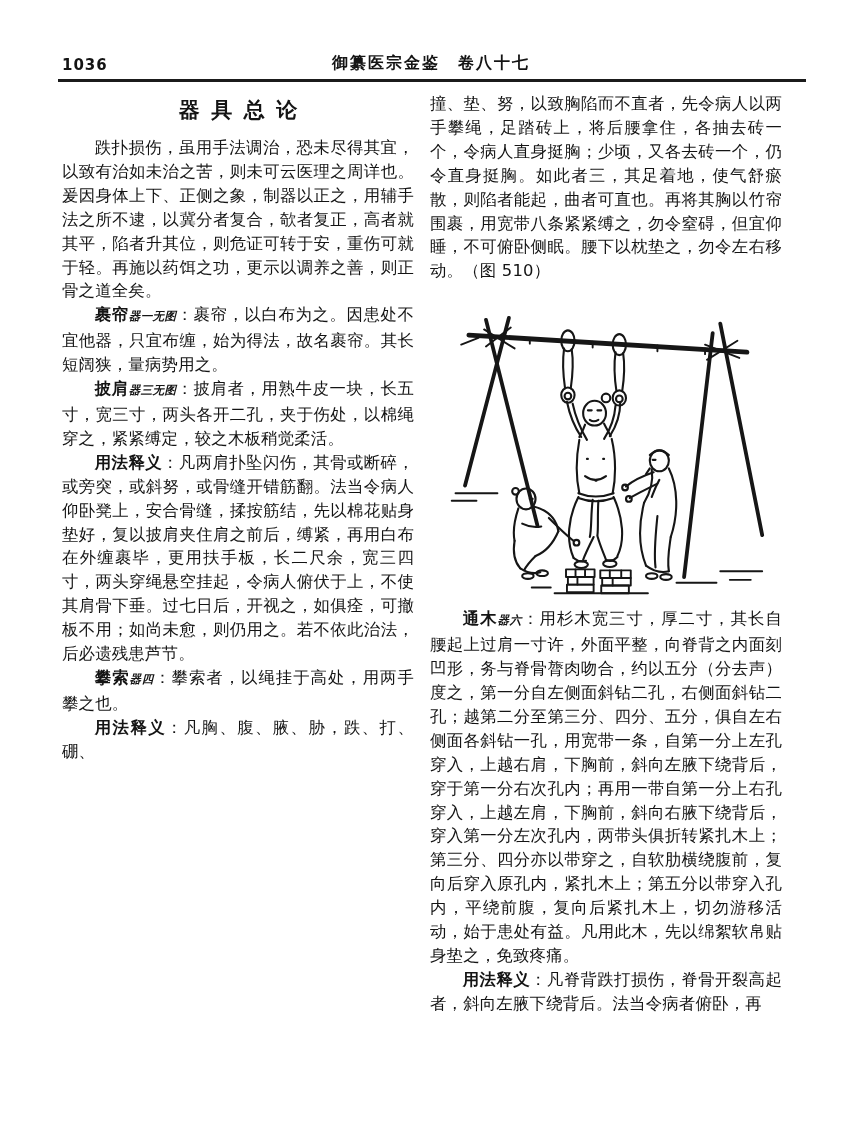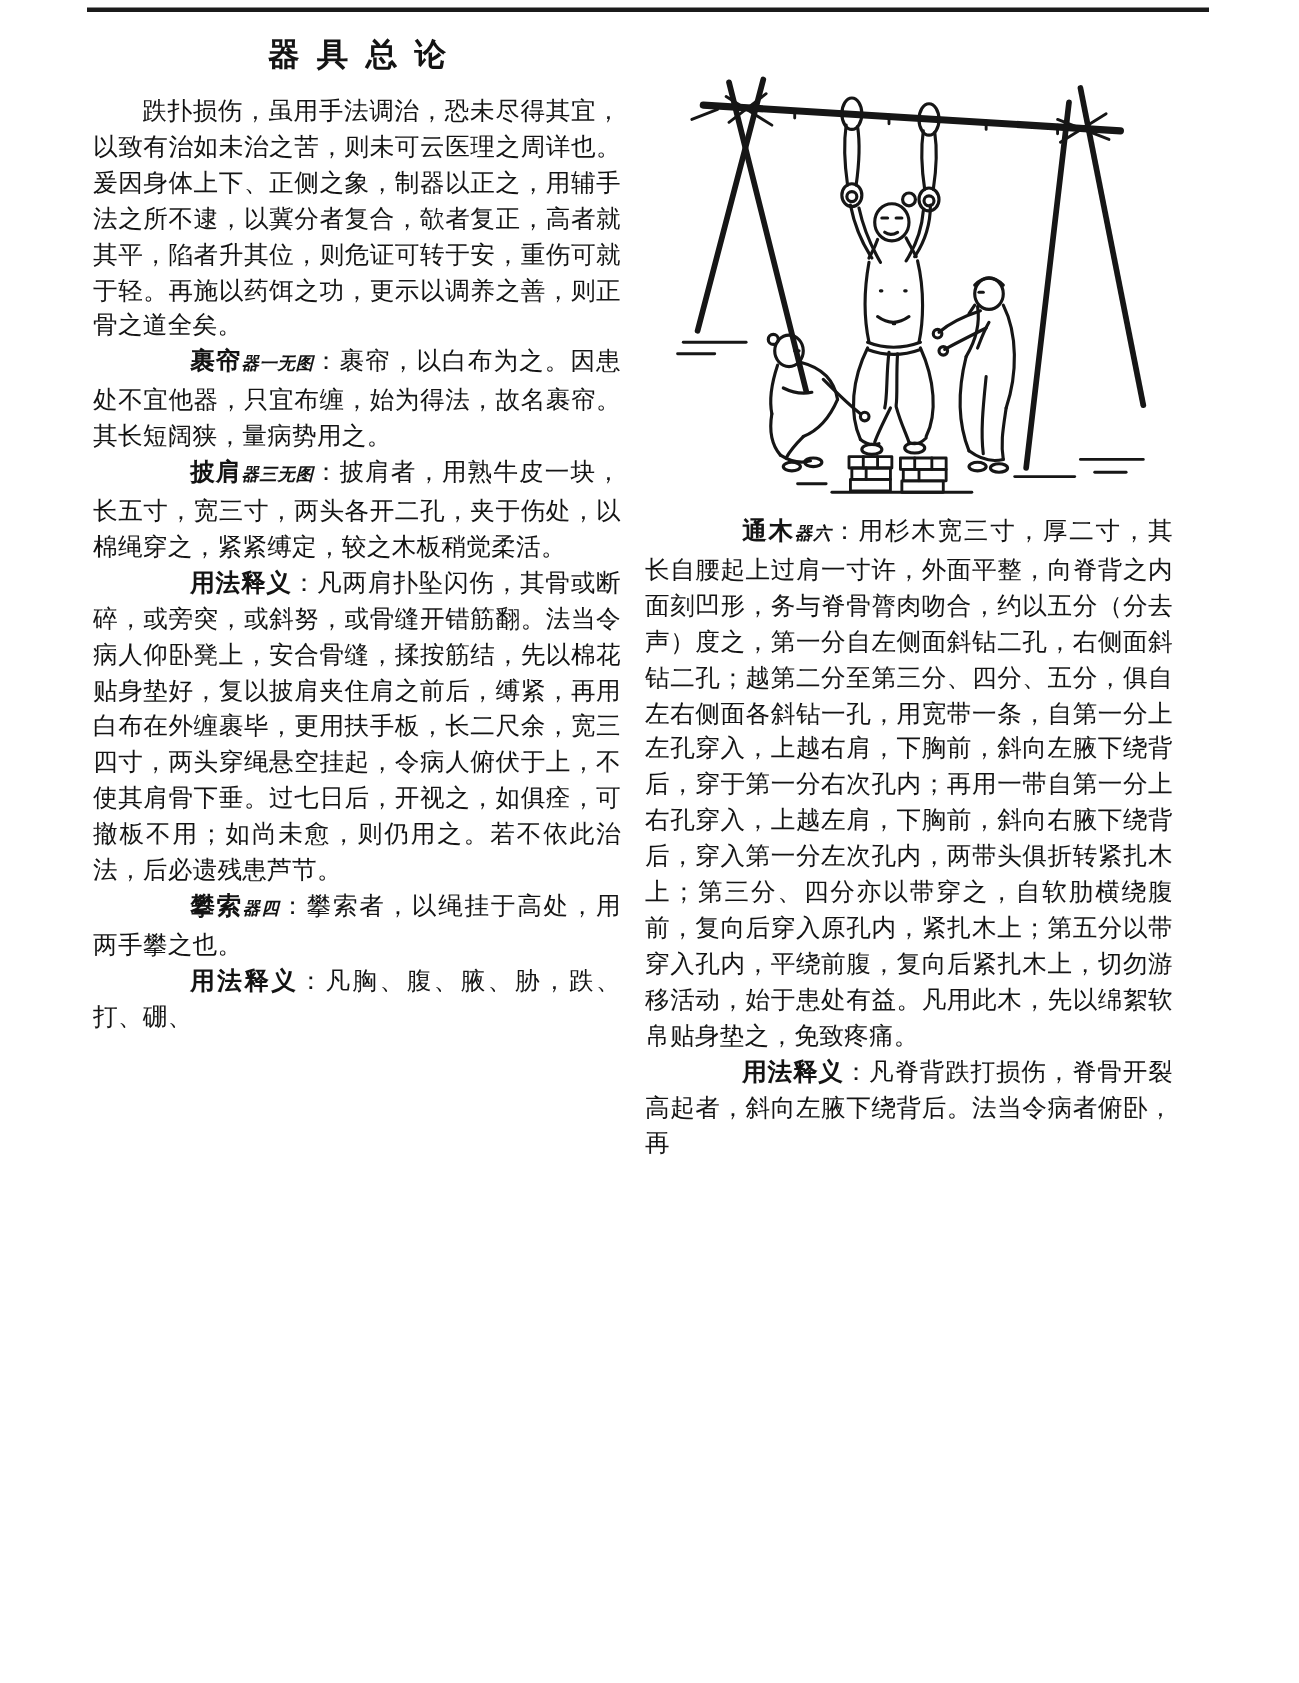--- a/index.html
+++ b/index.html
@@ -43,21 +43,21 @@
   }
   .para{
     margin:0;
     font-size:16.4px;
     line-height:23.9px;
     text-align:justify;
     word-break:break-all;
     letter-spacing:0.2px;
   }
   .para.indent{text-indent:2em;}
-  .kw{font-weight:bold;margin-left:32px;}
+  .kw{font-weight:bold;}
   .small-note{font-size:11.5px;font-weight:bold;letter-spacing:0;font-style:italic;}
   
   .fig{
     margin:14px auto 10px auto;
     width:352px;
     text-align:center;
   }
   .fig svg{display:block;margin:0 auto;}
   .fig-caption{
     margin-top:6px;
@@ -65,37 +65,45 @@
     font-weight:bold;
     letter-spacing:1px;
   }
   .fig-caption .cap-title{margin-left:14px;}
 </style>
 </head>
 <body>
 
 <div class="page">
 
+  <div class="hd">
+    <span class="pgnum">1036</span>
+    <span class="ctitle">御纂医宗金鉴　卷八十七</span>
+    <span class="rspace"></span>
+  </div>
   <div class="rule"></div>
 
   <div class="cols">
 
     <div class="col">
       <div class="sec-title">器具总论</div>
       <div>
           <p class="para indent"><span>跌扑损伤，虽用手法调治，恐未尽得其宜，以致有治如未治之苦，则未可云医理之周详也。爰因身体上下、正侧之象，制器以正之，用辅手法之所不逮，以冀分者复合，欹者复正，高者就其平，陷者升其位，则危证可转于安，重伤可就于轻。再施以药饵之功，更示以调养之善，则正骨之道全矣。</span></p>
           <p class="para indent"><span class="kw">裹帘</span><span class="small-note">器一无图</span><span>：裹帘，以白布为之。因患处不宜他器，只宜布缠，始为得法，故名裹帘。其长短阔狭，量病势用之。</span></p>
           <p class="para indent"><span class="kw">披肩</span><span class="small-note">器三无图</span><span>：披肩者，用熟牛皮一块，长五寸，宽三寸，两头各开二孔，夹于伤处，以棉绳穿之，紧紧缚定，较之木板稍觉柔活。</span></p>
           <p class="para indent"><span class="kw">用法释义</span><span>：凡两肩扑坠闪伤，其骨或断碎，或旁突，或斜努，或骨缝开错筋翻。法当令病人仰卧凳上，安合骨缝，揉按筋结，先以棉花贴身垫好，复以披肩夹住肩之前后，缚紧，再用白布在外缠裹毕，更用扶手板，长二尺余，宽三四寸，两头穿绳悬空挂起，令病人俯伏于上，不使其肩骨下垂。过七日后，开视之，如俱痊，可撤板不用；如尚未愈，则仍用之。若不依此治法，后必遗残患芦节。</span></p>
           <p class="para indent"><span class="kw">攀索</span><span class="small-note">器四</span><span>：攀索者，以绳挂于高处，用两手攀之也。</span></p>
           <p class="para indent"><span class="kw">用法释义</span><span>：凡胸、腹、腋、胁，跌、打、硼、</span></p>
         </div>
     </div>
 
     <div class="col">
+      <div>
+          <p class="para"><span>撞、垫、努，以致胸陷而不直者，先令病人以两手攀绳，足踏砖上，将后腰拿住，各抽去砖一个，令病人直身挺胸；少顷，又各去砖一个，仍令直身挺胸。如此者三，其足着地，使气舒瘀散，则陷者能起，曲者可直也。再将其胸以竹帘围裹，用宽带八条紧紧缚之，勿令窒碍，但宜仰睡，不可俯卧侧眠。腰下以枕垫之，勿令左右移动。（图 510）</span></p>
+        </div>
 
       <div class="fig">
         <svg width="344" height="300" viewBox="0 0 344 315" xmlns="http://www.w3.org/2000/svg">
           <g stroke="#161616" fill="none" stroke-linecap="round" stroke-linejoin="round">
 
             <g stroke-width="2">
               <path d="M14 206 L58 206"></path>
                 <path d="M10 214 L36 214"></path>
               <path d="M246 300 L288 300"></path>
                 <path d="M292 288 L336 288"></path>

